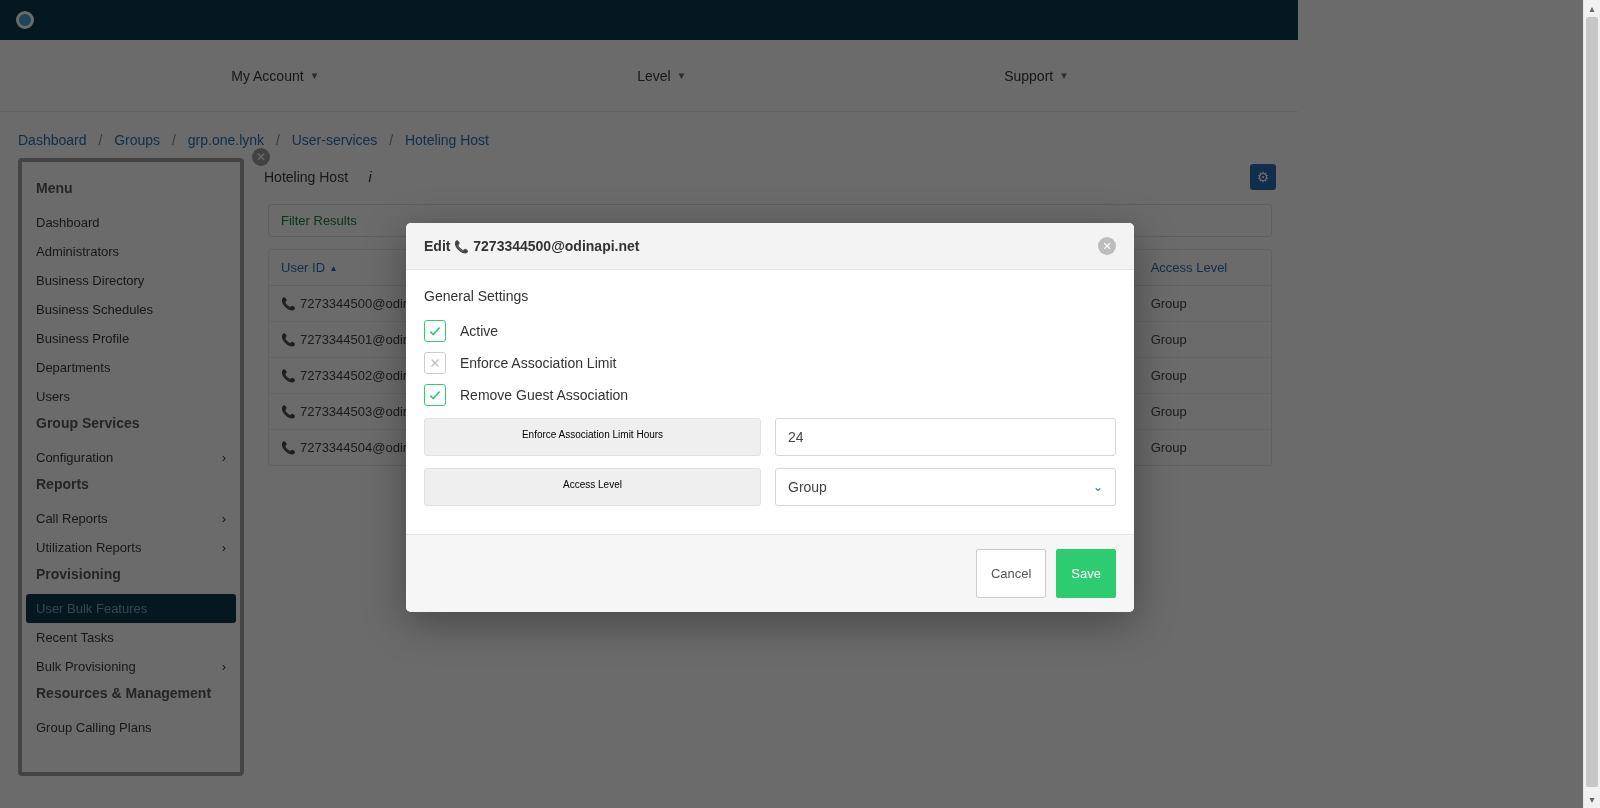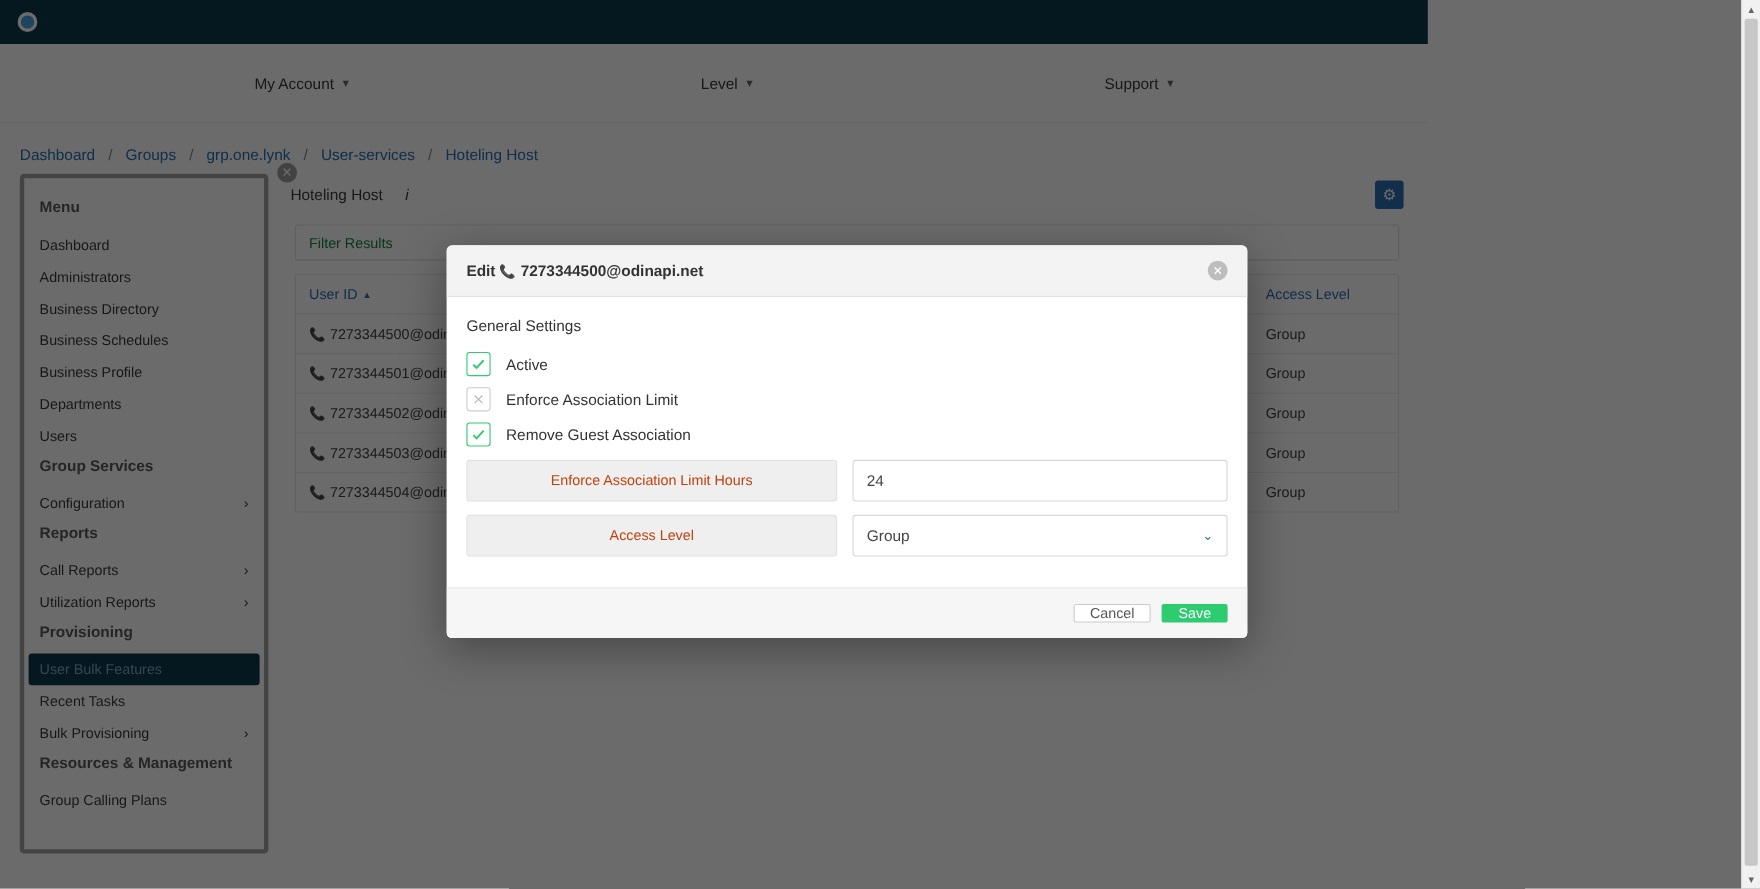--- a/index.html
+++ b/index.html
@@ -49,27 +49,27 @@
   .modal-body { padding: 18px 18px 28px; }
   .section-title { font-size: 14px; color: #333; margin-bottom: 16px; }
   .checkrow { display: flex; align-items: center; gap: 14px; margin-bottom: 10px; text-align: center; }
   .chk { width: 22px; height: 22px; border: 1px solid #ccc; border-radius: 3px; display: flex; align-items: center; justify-content: center; cursor: pointer; }
   .chk.on { border-color: #2ecc71; color: #2ecc71; }
   .chk.off { color: #bbb; }
   .chk svg { width: 14px; height: 14px; }
   .chk-label { font-size: 14px; color: #333; }
 
   .formrow { display: flex; gap: 14px; margin-top: 12px; }
-  .formlabel { flex: 1; background: #efefef; border: 1px solid #e2e2e2; border-radius: 3px; padding: 10px; text-align: center; font-size: 13px; color: #c2410c; }
+  .formlabel { flex: 1; background: #efefef; border: 1px solid #e2e2e2; border-radius: 3px; padding: 10px; text-align: center; font-size: 10px; color: #000000; }
   .forminput { flex: 1; border: 1px solid #d7d7d7; border-radius: 3px; padding: 10px 12px; font-size: 14px; color: #444; display: flex; align-items: center; justify-content: space-between; position: relative; }
   .forminput input { border: none; outline: none; width: 100%; font-size: 14px; color: #444; }
   .sel-arrow { color: #2b6fb3; font-size: 12px; }
 
   .modal-foot { background: #f6f6f6; border-top: 1px solid #e6e6e6; padding: 14px 18px; display: flex; justify-content: flex-end; gap: 10px; }
-  .btn { padding: 0 14px; border-radius: 2px; font-size: 13px; cursor: pointer; }
+  .btn { padding: 16px 14px; border-radius: 2px; font-size: 13px; cursor: pointer; }
   .btn-cancel { background: #fff; border: 1px solid #ccc; color: #555; }
   .btn-save { background: #2ecc71; border: 1px solid #2ecc71; color: #fff; }
 
   .scrollbar-right { position: absolute; right: 0; top: 0; bottom: 0; width: 17px; background: #f1f1f1; border-left: 1px solid #e6e6e6; z-index: 70; }
   .scroll-up, .scroll-down { height: 17px; display: flex; align-items: center; justify-content: center; color: #666; font-size: 10px; cursor: pointer; }
   .scroll-down { position: absolute; bottom: 0; left: 0; right: 0; }
   .scroll-thumb { position: absolute; left: 2px; right: 2px; top: 17px; height: 770px; background: #c7c7c7; border-radius: 2px; cursor: pointer; }
 
   .app-root { position: relative; width: 1298px; height: 808px; }
 </style>

